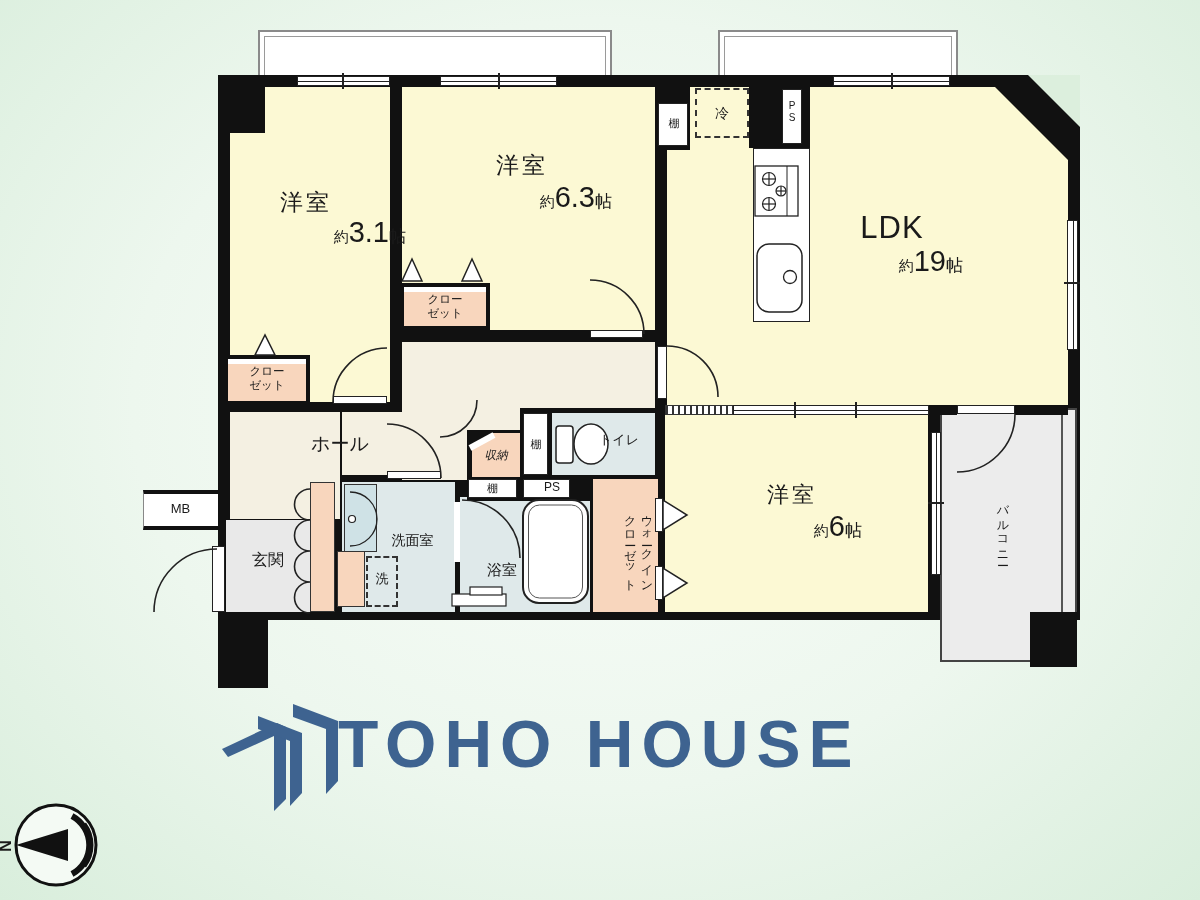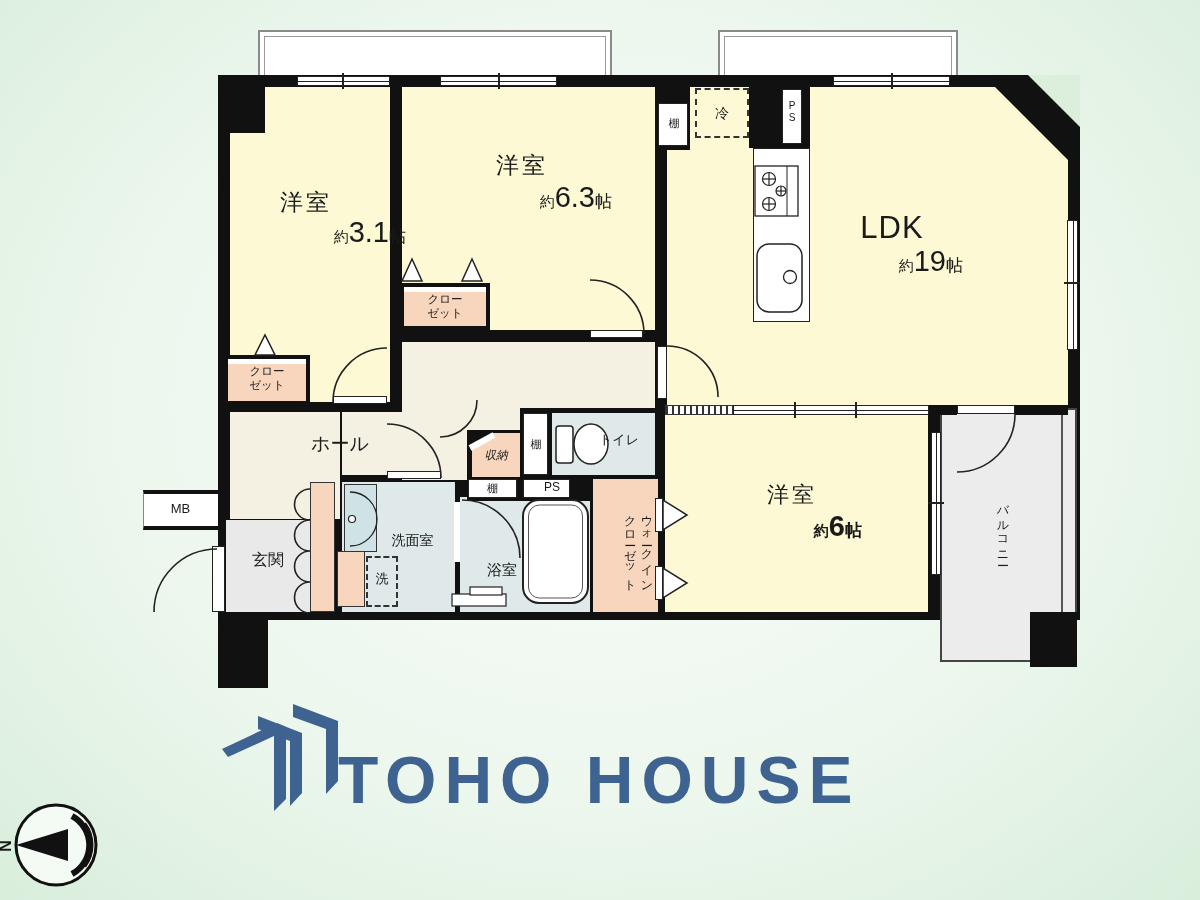--- a/index.html
+++ b/index.html
@@ -191,21 +191,21 @@
 <div class="lbl" style="left:246px;top:189px;width:120px;font-size:23px;letter-spacing:3px;">洋室</div>
 <div class="lbl sz" style="left:216px;top:216px;width:190px;"><span class="a">約</span><span class="n">3.1</span><span class="u">帖</span></div>
 
 <div class="lbl" style="left:462px;top:152px;width:120px;font-size:23px;letter-spacing:3px;">洋室</div>
 <div class="lbl sz" style="left:432px;top:181px;width:180px;"><span class="a">約</span><span class="n">6.3</span><span class="u">帖</span></div>
 
 <div class="lbl" style="left:832px;top:210px;width:120px;font-size:31px;letter-spacing:1px;">LDK</div>
 <div class="lbl sz" style="left:818px;top:245px;width:145px;"><span class="a">約</span><span class="n">19</span><span class="u">帖</span></div>
 
 <div class="lbl" style="left:742px;top:482px;width:100px;font-size:22px;letter-spacing:3px;">洋室</div>
-<div class="lbl sz" style="left:722px;top:510px;width:140px;font-weight:bold;"><span class="a">約</span><span class="n">6</span><span class="u">帖</span></div>
+<div class="lbl sz" style="left:722px;top:510px;width:140px;"><span class="a">約</span><span class="n">6</span><span class="u">帖</span></div>
 
 <div class="lbl" style="left:290px;top:433px;width:100px;font-size:19px;">ホール</div>
 <div class="lbl" style="left:228px;top:551px;width:80px;font-size:16px;">玄関</div>
 <div class="lbl" style="left:370px;top:532px;width:85px;font-size:14px;">洗面室</div>
 <div class="lbl" style="left:472px;top:561px;width:60px;font-size:15px;">浴室</div>
 <div class="lbl" style="left:584px;top:408px;width:70px;font-size:13px;margin-top:25px;">トイレ</div>
 <div class="lbl" style="left:473px;top:449px;width:46px;font-size:11.5px;font-style:italic;">収納</div>
 <div class="lbl" style="left:524px;top:438px;width:24px;font-size:11px;">棚</div>
 <div class="lbl" style="left:468px;top:482px;width:49px;font-size:11px;">棚</div>
 <div class="lbl" style="left:523px;top:481px;width:34px;font-size:12px;margin-left:12px;">PS</div>
@@ -216,14 +216,14 @@
 ゼット</div>
 <div class="lbl" style="left:402px;top:292px;width:86px;font-size:11.5px;line-height:1.25;">クロー
 ゼット</div>
 <div class="lbl" style="left:660px;top:117px;width:28px;font-size:11px;">棚</div>
 <div class="lbl" style="left:706px;top:105px;width:32px;font-size:14px;">冷</div>
 <div class="lbl" style="left:783px;top:100px;width:18px;font-size:10px;line-height:1.15;">P
 S</div>
 <div class="lbl" style="left:143px;top:502px;width:75px;font-size:13px;">MB</div>
 <div class="lbl" style="left:368px;top:572px;width:28px;font-size:13px;">洗</div>
 
-<div class="logo-text" style="left:338px;top:706px;margin-top:36px;">TOHO HOUSE</div>
+<div class="logo-text" style="left:338px;top:706px;">TOHO HOUSE</div>
 <div class="north" style="left:0px;top:837px;">N</div>
 
 </body></html>

